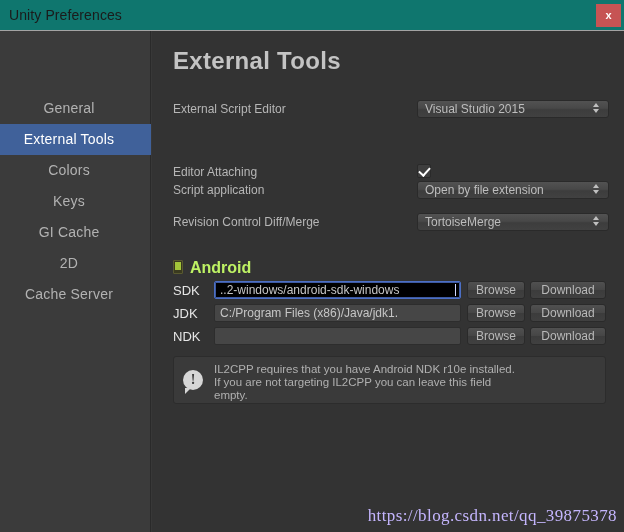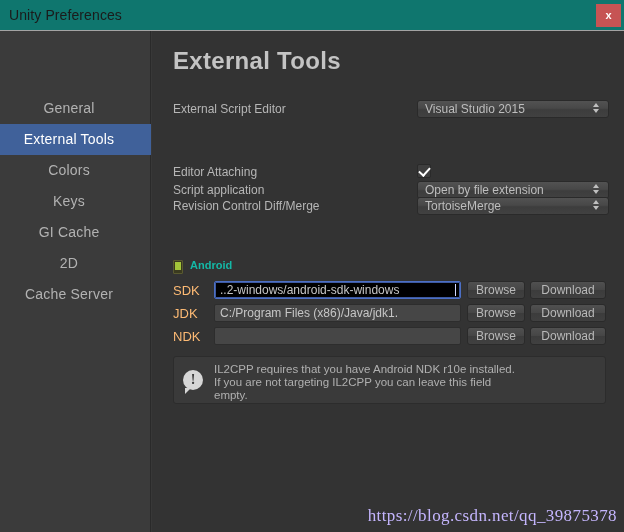--- a/index.html
+++ b/index.html
@@ -227,37 +227,37 @@
     left: 1px;
     top: 1px;
     width: 6px;
     height: 8px;
     background: #a4c639;
   }
   .android-label {
     position: absolute;
     left: 17px;
     top: 0;
-    font-size: 11px;
+    font-size: 16px;
     font-weight: bold;
-    color: #14b8a6;
+    color: #bef264;
   }
 
   .path-row {
     position: absolute;
     left: 0;
     width: 472px;
     height: 20px;
   }
   .path-label {
     position: absolute;
     left: 21px;
     top: 2px;
     font-size: 13px;
-    color: #fdba74;
+    color: #e5e5e5;
   }
   .path-field {
     position: absolute;
     left: 62px;
     top: 0;
     width: 247px;
     height: 18px;
     background: #464646;
     border: 1px solid #2d2d2d;
     border-radius: 2px;
@@ -418,21 +418,21 @@
         <div class="row-label">Script application</div>
         <div class="dropdown">
           <div class="dd-text">Open by file extension</div>
           <div class="dd-arrows">
             <span class="up"></span>
               <span class="down"></span>
           </div>
         </div>
       </div>
 
-      <div class="row" style="top:166px;">
+      <div class="row" style="top:182px;">
         <div class="row-label">Revision Control Diff/Merge</div>
         <div class="dropdown">
           <div class="dd-text">TortoiseMerge</div>
           <div class="dd-arrows">
             <span class="up"></span>
               <span class="down"></span>
           </div>
         </div>
       </div>
 

